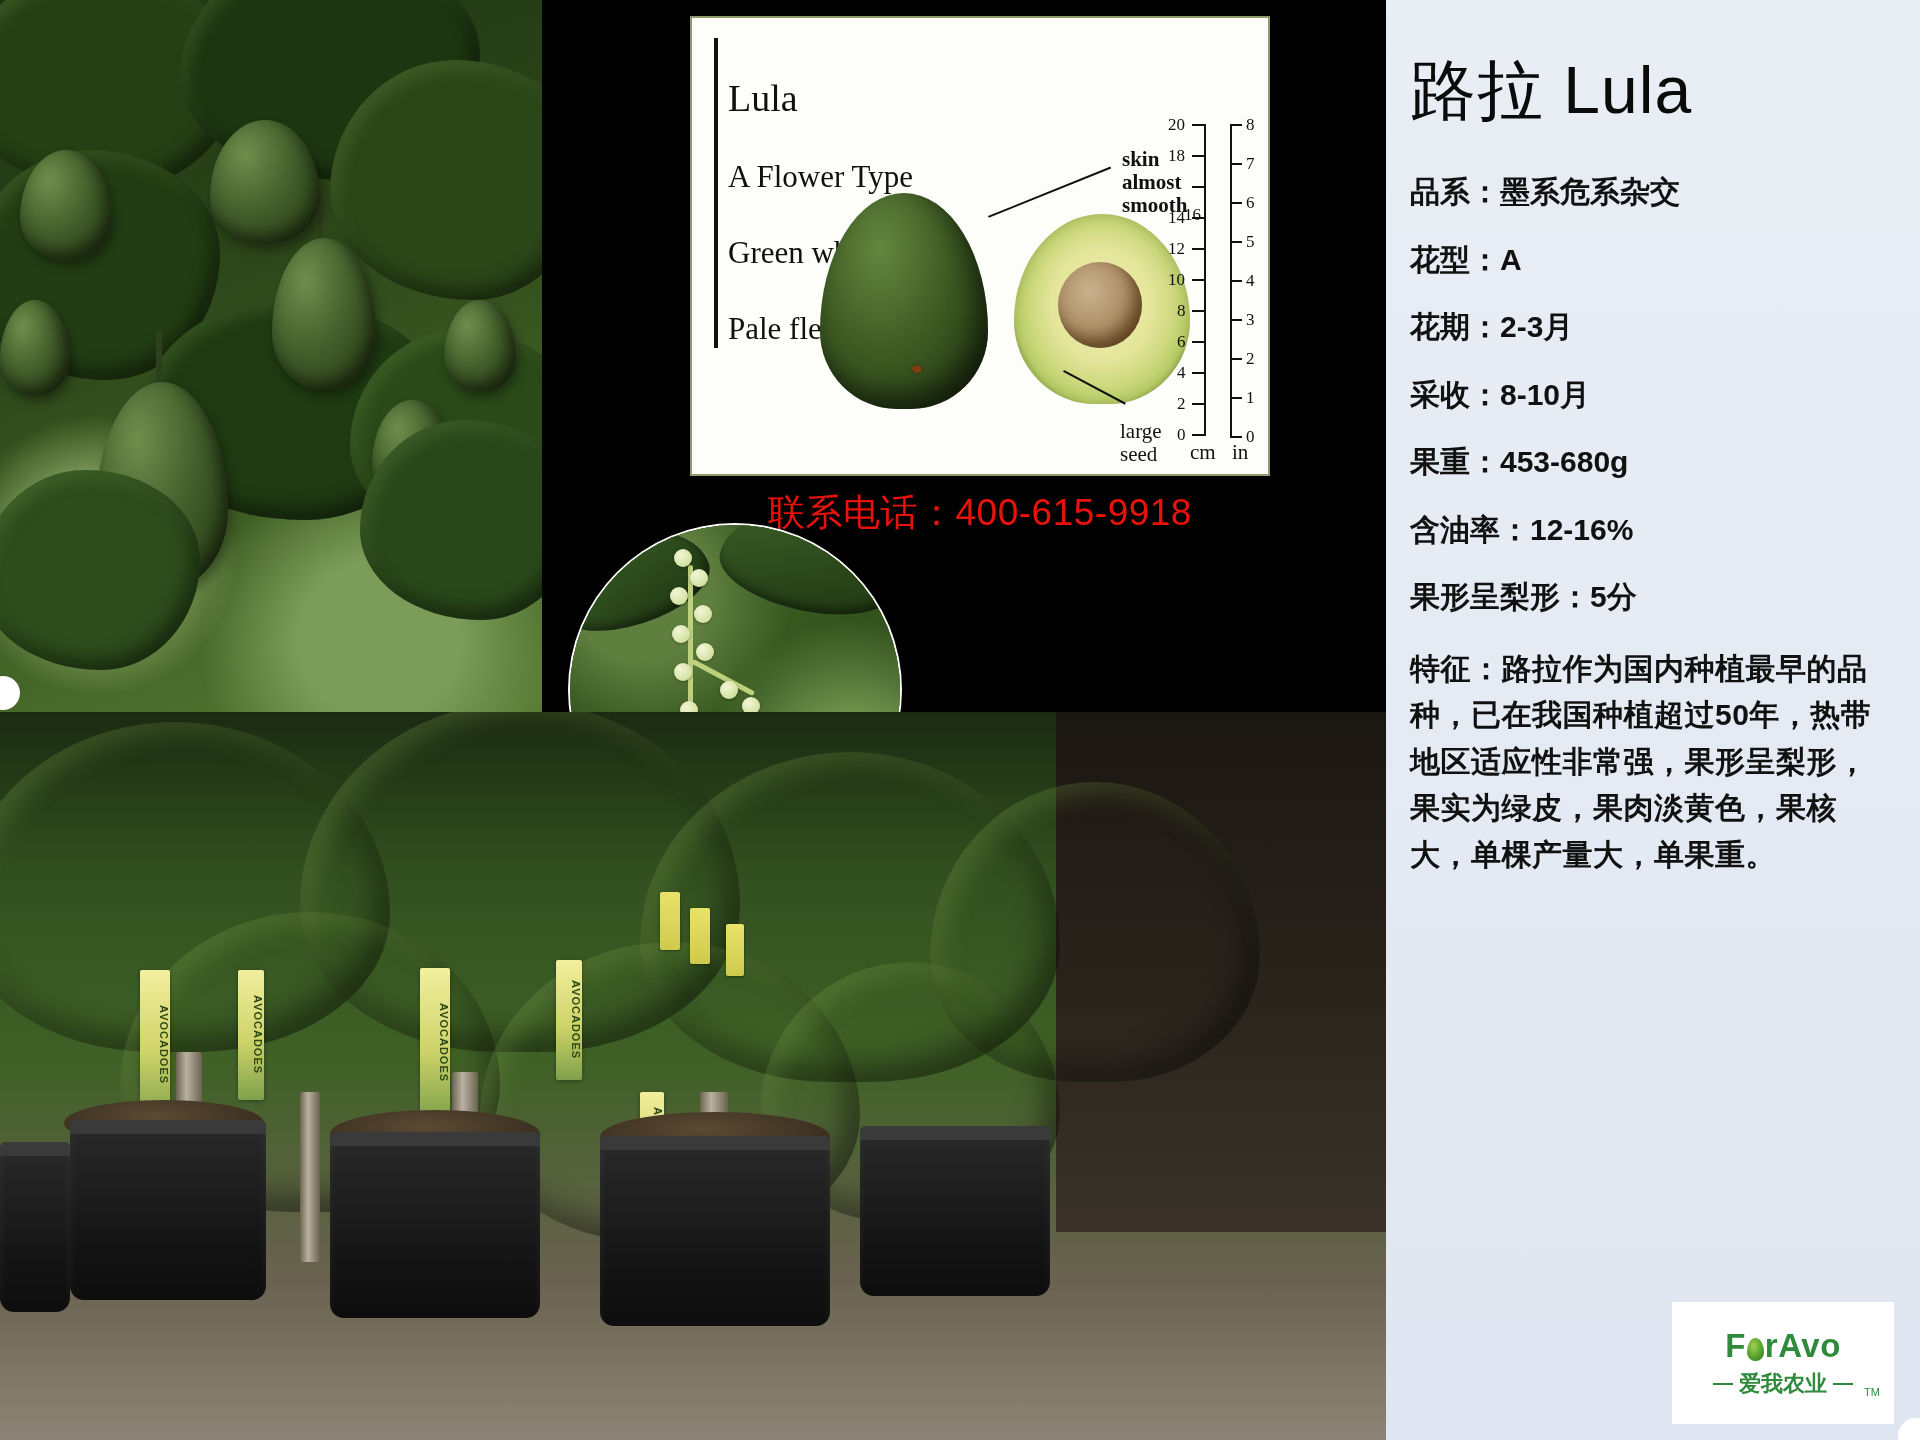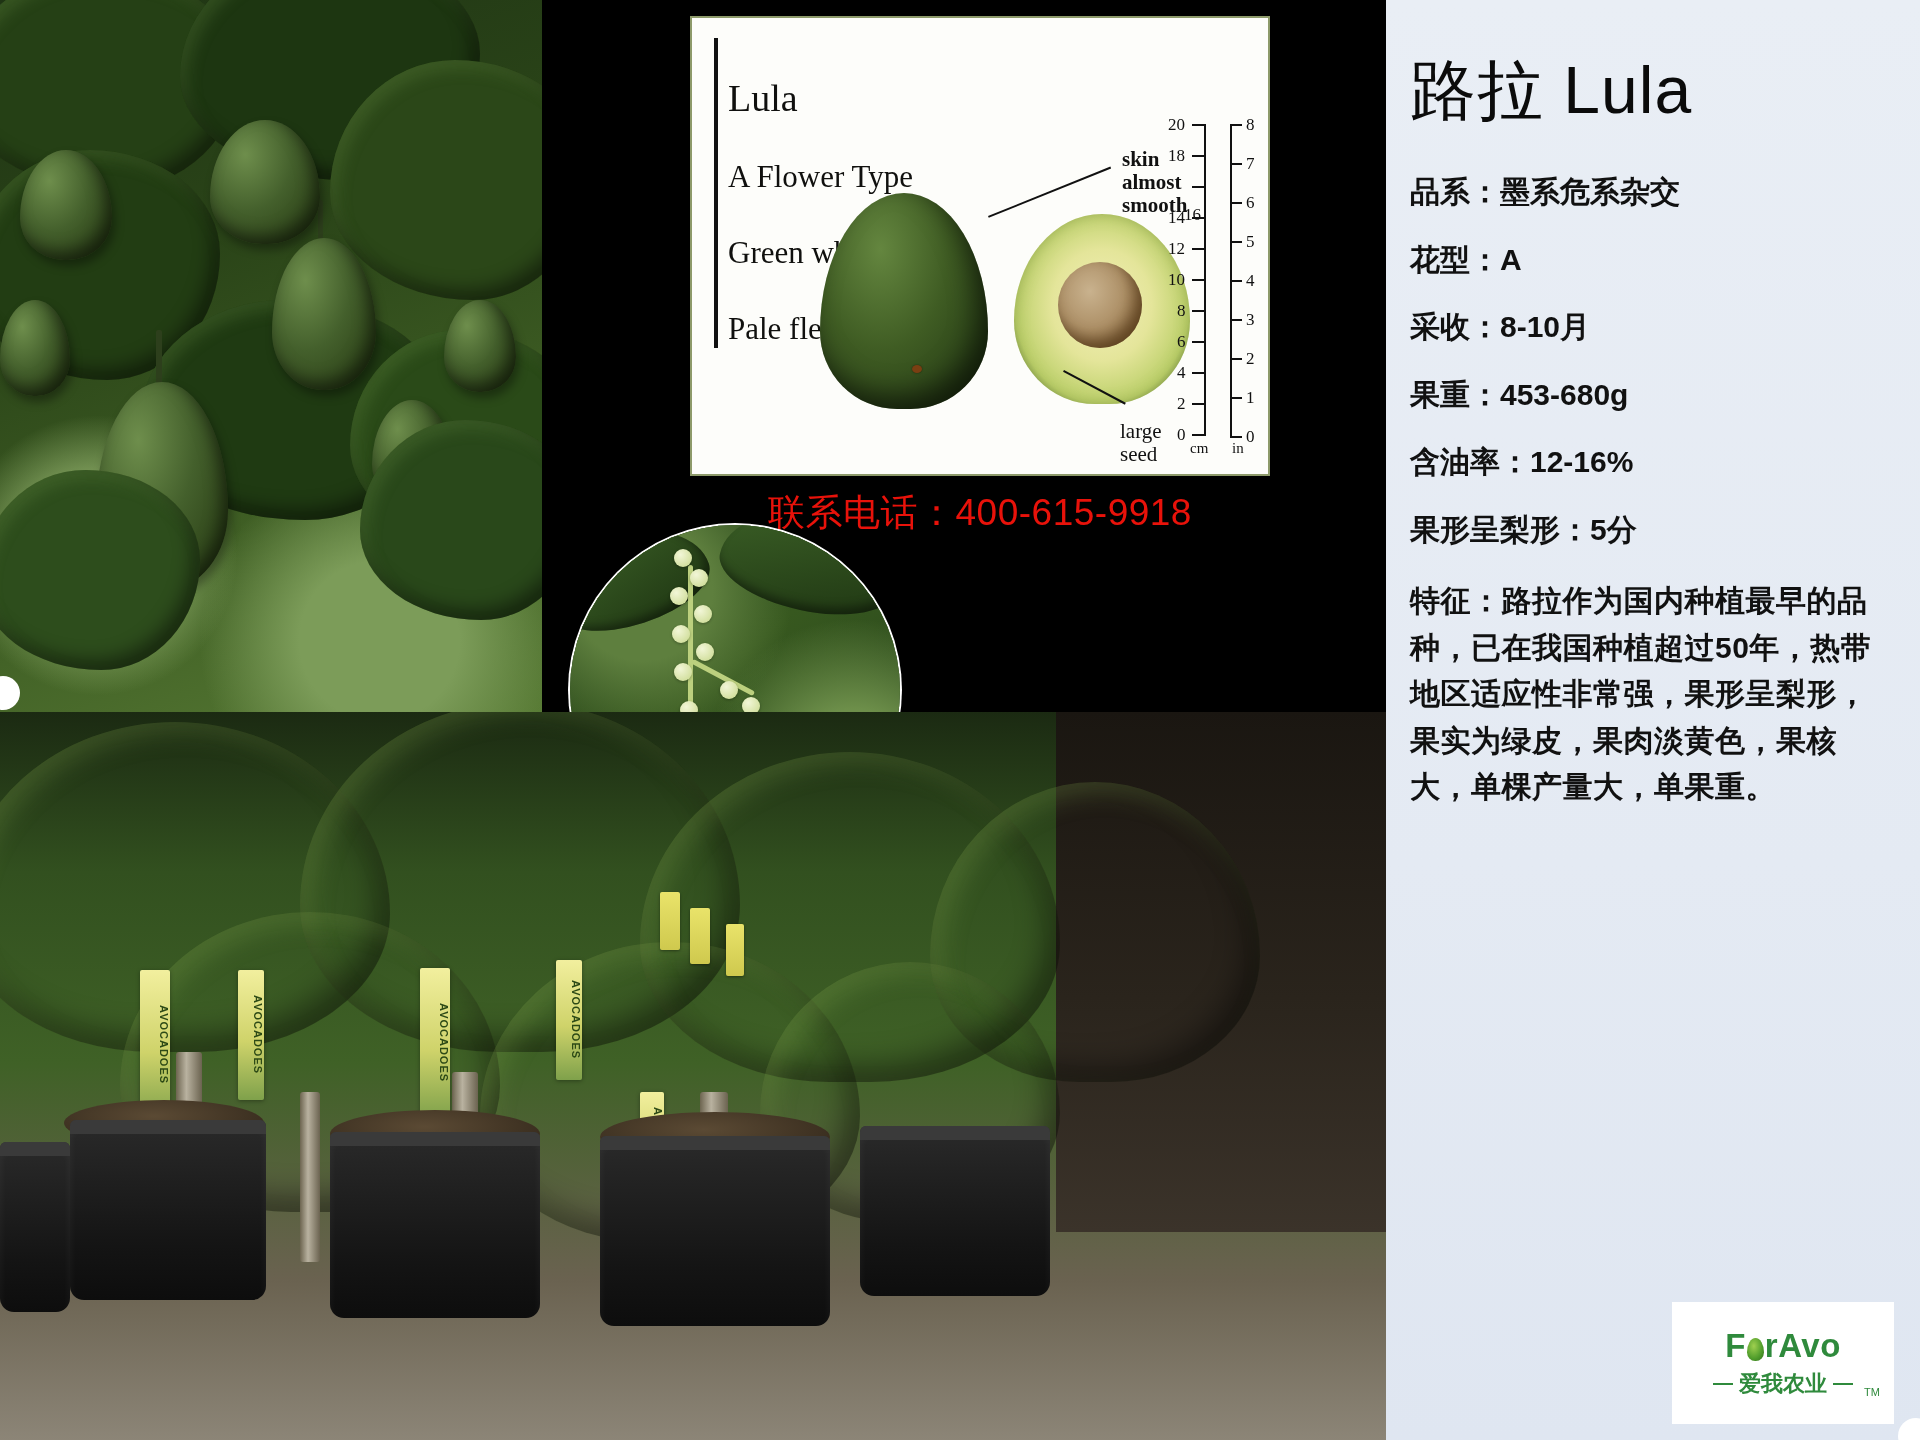--- a/index.html
+++ b/index.html
@@ -171,21 +171,21 @@
   }
   .ruler .lab {
     position: absolute;
     font-family: "Liberation Serif", "DejaVu Serif", serif;
     font-size: 17px;
     color: #111;
   }
   .ruler .unit {
     position: absolute;
     font-family: "Liberation Serif", "DejaVu Serif", serif;
-    font-size: 15px;
+    font-size: 21px;
     color: #111;
     top: 326px;
   }
 
   
   .phone {
     position: absolute;
     left: 690px;
     top: 488px;
     width: 580px;
@@ -594,20 +594,21 @@
         </div>
     </div>
   </div>
 
   <div class="right">
     <h1>路拉 Lula</h1>
 
     <ul class="spec">
       <li>品系：墨系危系杂交</li>
       <li>花型：A</li>
+      <li>花期：2-3月</li>
       <li>采收：8-10月</li>
       <li>果重：453-680g</li>
       <li>含油率：12-16%</li>
       <li>果形呈梨形：5分</li>
     </ul>
 
     <p class="feature">特征：路拉作为国内种植最早的品种，已在我国种植超过50年，热带地区适应性非常强，果形呈梨形，果实为绿皮，果肉淡黄色，果核大，单棵产量大，单果重。</p>
 
     <div class="logo">
       <div class="wordmark">

